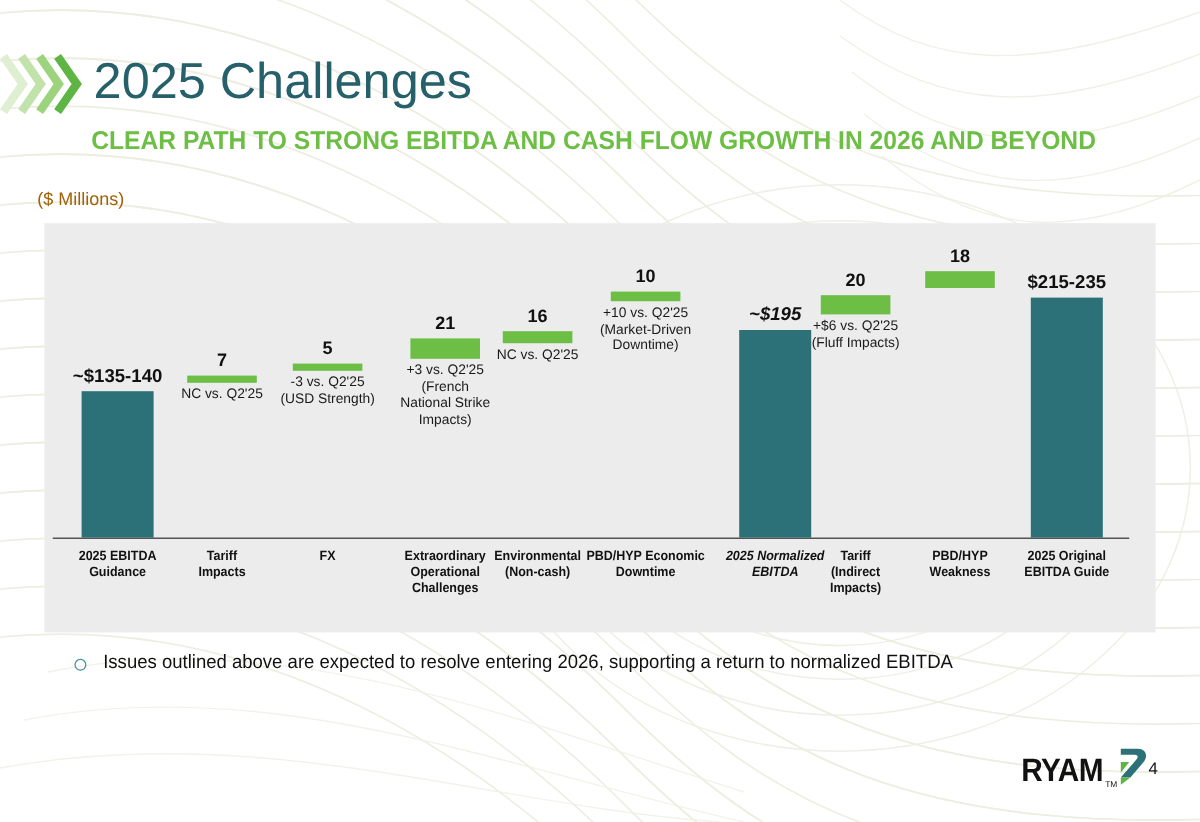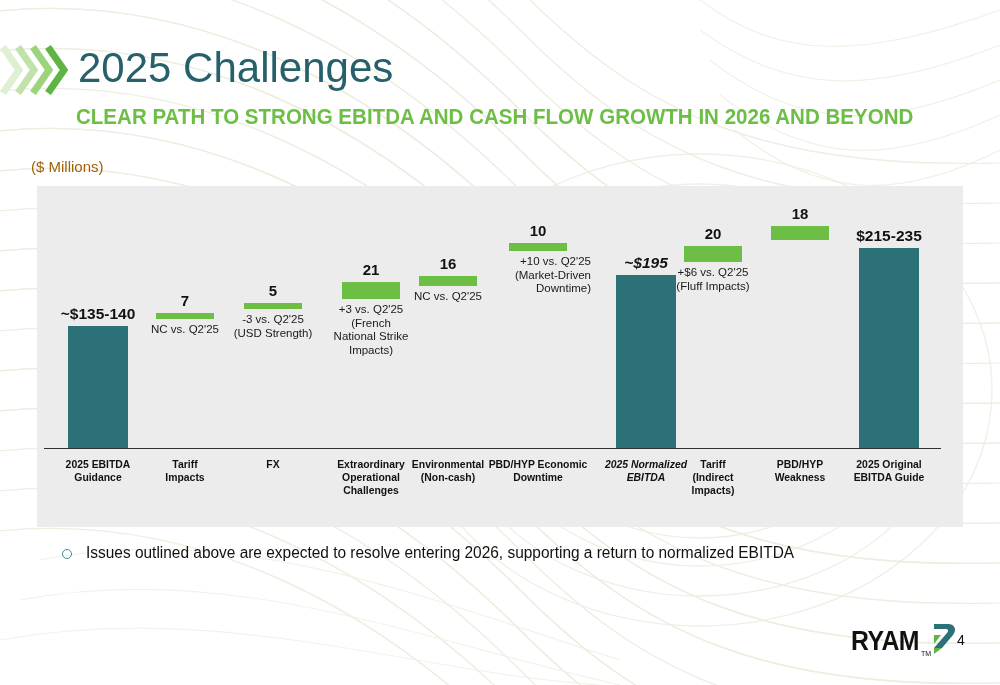--- a/index.html
+++ b/index.html
@@ -201,21 +201,21 @@
       <div class="col" style="left: 366px; width: 90px;">
         <div class="bar green" style="top: 90px; height: 10px; width: 58px;"></div>
         <div class="val-label small" style="top: 69px;">16</div>
         <div class="note" style="top: 104px; width: 106px;">NC vs. Q2'25</div>
         <div class="cat-label" style="width: 112px;">Environmental
 (Non-cash)</div>
       </div>
       <div class="col" style="left: 456px; width: 90px;">
         <div class="bar green" style="top: 57px; height: 8px; width: 58px;"></div>
         <div class="val-label small" style="top: 36px;">10</div>
-        <div class="note" style="top: 69px; width: 106px; text-align: right;">+10 vs. Q2'25
+        <div class="note" style="top: 69px; width: 106px;">+10 vs. Q2'25
 (Market-Driven
 Downtime)</div>
         <div class="cat-label" style="width: 112px;">PBD/HYP Economic
 Downtime</div>
       </div>
       <div class="col" style="left: 564px; width: 90px; font-style: italic;">
         <div class="bar teal" style="top: 89px; height: 173px; width: 60px;"></div>
         <div class="val-label big" style="top: 68px;">~$195</div>
         <div class="cat-label" style="width: 112px;">2025 Normalized
 EBITDA</div>

